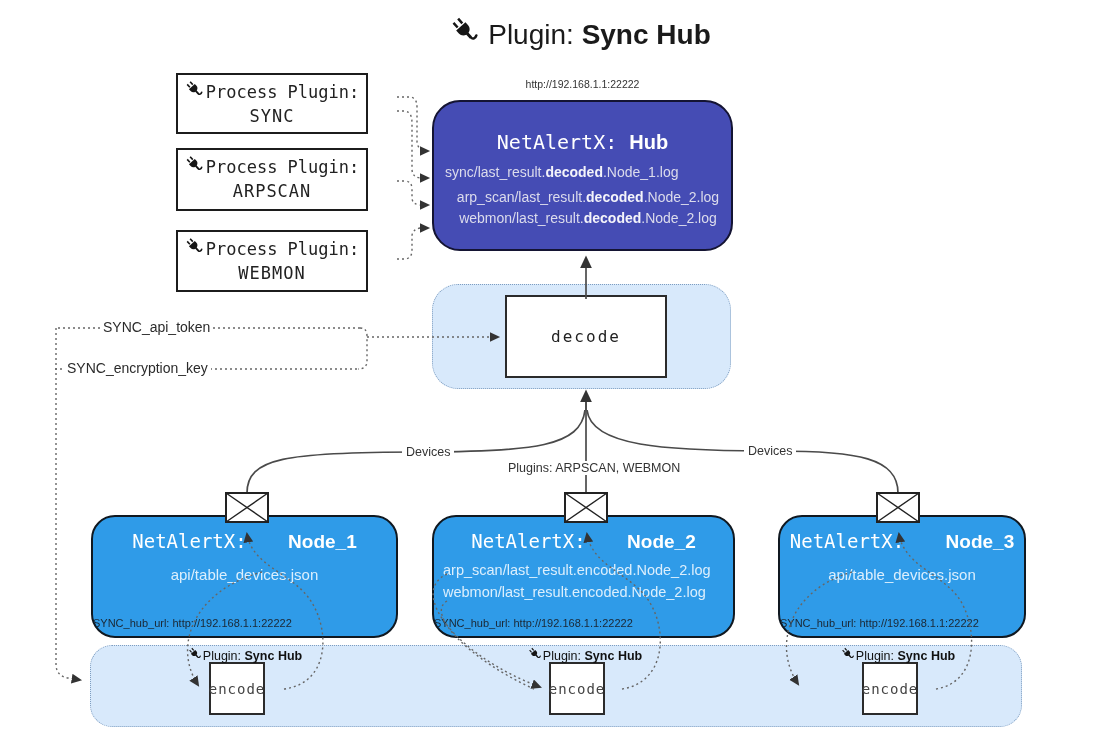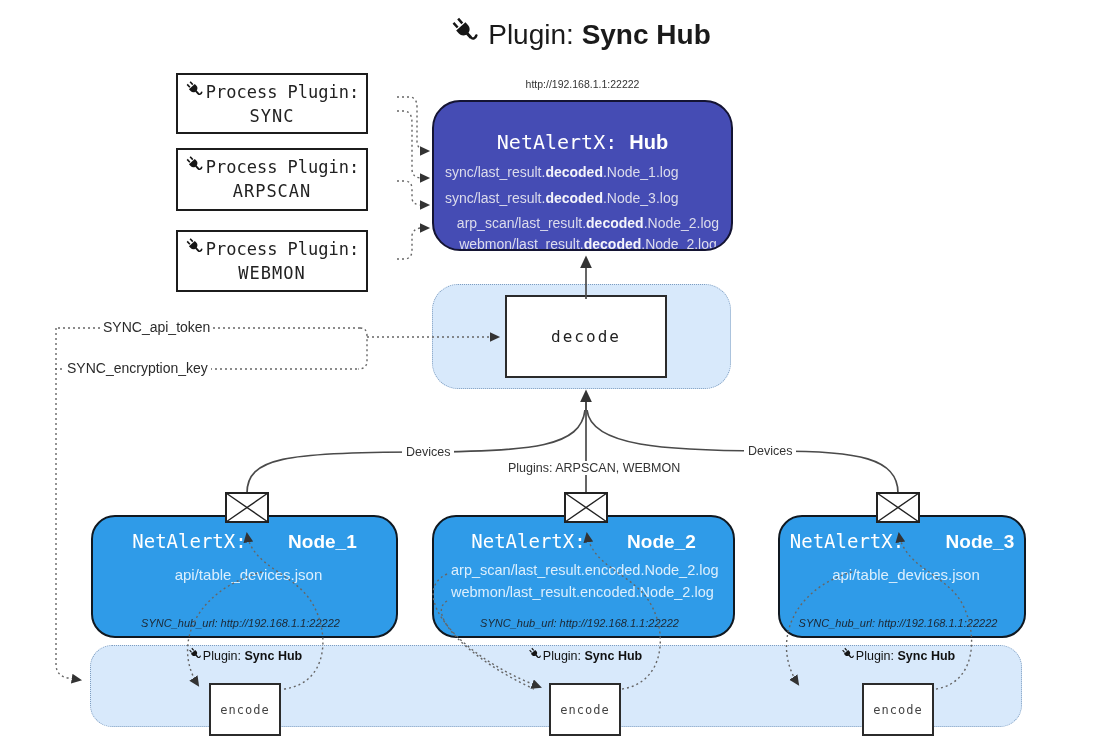--- a/index.html
+++ b/index.html
@@ -62,35 +62,35 @@
   #devices-right{left:744px; top:444px;}
 
   
   .node{position:absolute; top:515px; height:123px; background:var(--node-fill);
         border:2px solid var(--node-border); border-radius:24px; color:#fff; overflow:hidden;}
   #node1{left:91px; width:307px;}
   #node2{left:432px; width:303px;}
   #node3{left:778px; width:248px;}
   .node .node-title{margin-top:13px; text-align:center; font-size:19px; white-space:nowrap;}
   .node .node-title b{font-family:"Liberation Sans",sans-serif; font-weight:700;margin-left:30px;}
-  .node .file{font-size:15px; color:var(--node-subtext); text-align:center; margin-top:13px; white-space:nowrap;padding-left:8px;}
+  .node .file{font-size:15px; color:var(--node-subtext); text-align:center; margin-top:13px; white-space:nowrap;}
   .node .file.left{text-align:left; margin:9px 0 0 9px; font-size:14.5px;}
   .node .file.left + .file.left{margin-top:6px;}
-  .node .hub-url-line{position:absolute; bottom:7px; left:0; right:8px; text-align:center;
-        font-size:11px; color:#1b2733;font-style:italic;}
+  .node .hub-url-line{position:absolute; bottom:7px; left:0; right:8px; 
+        font-size:11px; color:#1b2733;}
 
   
   #encode-panel{left:90px; top:645px; width:932px; height:82px; border-radius:22px;}
   .enc-label{position:absolute; top:647px; width:160px; text-align:center; font-size:12.5px;
         color:#111; z-index:6; display:flex; align-items:center; justify-content:center; gap:1px;}
   .enc-label b{font-weight:700;}
   #enc-label1{left:165px;} #enc-label2{left:505px;} #enc-label3{left:818px;}
-  .enc-box{position:absolute; top:662px; width:72px; height:53px; background:#fff;
-        border:2px solid #2b2b2b; font-size:12px; color:#444; letter-spacing:1px;
-        display:flex; align-items:center; justify-content:center; z-index:2;margin-top:21px;}
+  .enc-box{position:absolute; top:662px; width:56px; height:53px; background:#fff;
+        border:2px solid #2b2b2b; font-size:14px; color:#444; letter-spacing:1px;
+        display:flex; align-items:center; justify-content:center; z-index:2;}
   #enc-box1{left:209px;} #enc-box2{left:549px;} #enc-box3{left:862px;}
 
   
   #connectors{position:absolute; left:0; top:0; width:1117px; height:754px; z-index:5; pointer-events:none;}
   .sol{stroke:var(--line); stroke-width:1.7; fill:none;}
   .dot{stroke:#666; stroke-width:1.4; fill:none; stroke-dasharray:2 3;}
   .env{fill:#fff; stroke:#222; stroke-width:2;}
   .envl{stroke:#222; stroke-width:1.4; fill:none;}
 </style>
 </head>
@@ -146,21 +146,20 @@
       </span>
       <span>Process Plugin:</span>
     </div>
     <div class="row2">WEBMON</div>
   </div>
 
   <div id="hub-url">http://192.168.1.1:22222</div>
   <div id="hub">
     <div class="hub-title mono"><span>NetAlertX:</span>&nbsp;<b>Hub</b></div>
     <div class="hub-line" style="margin-top:9px;"><span>sync/last_result.</span><b>decoded</b><span>.Node_1.log</span></div>
-    <div class="hub-line"><span>sync/last_result.</span><b>decoded</b><span>.Node_3.log</span></div>
     <div class="hub-line tight" style="margin-top:6px;"><span>arp_scan/last_result.</span><b>decoded</b><span>.Node_2.log</span></div>
     <div class="hub-line tight"><span>webmon/last_result.</span><b>decoded</b><span>.Node_2.log</span></div>
   </div>
 
   <div id="decode-panel" class="panel"></div>
   <div id="decode-box" class="mono">decode</div>
 
   <div id="api-token" class="keylabel">SYNC_api_token</div>
   <div id="enc-key" class="keylabel">SYNC_encryption_key</div>
 

